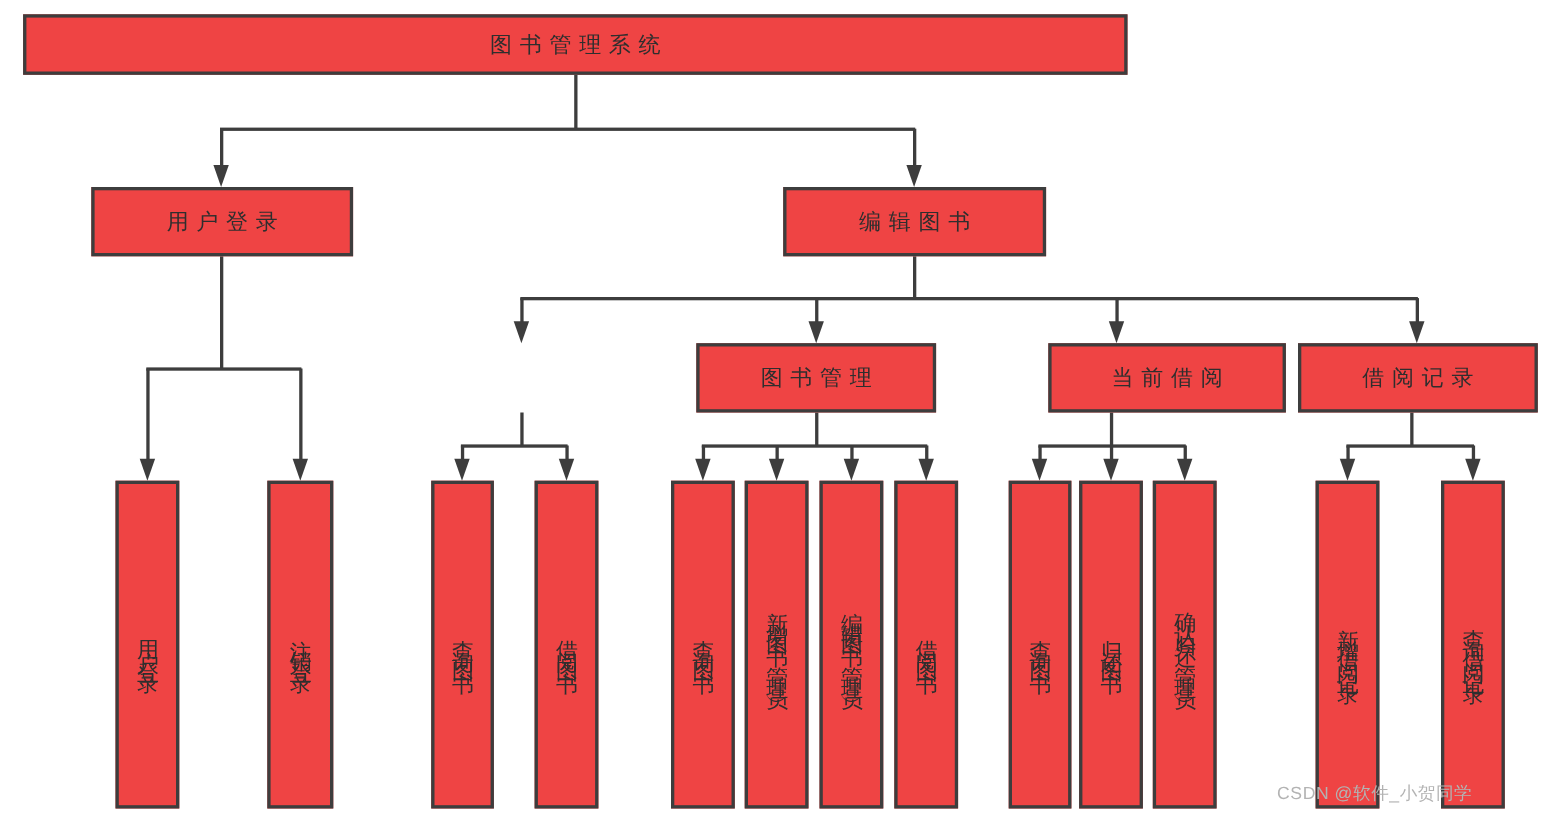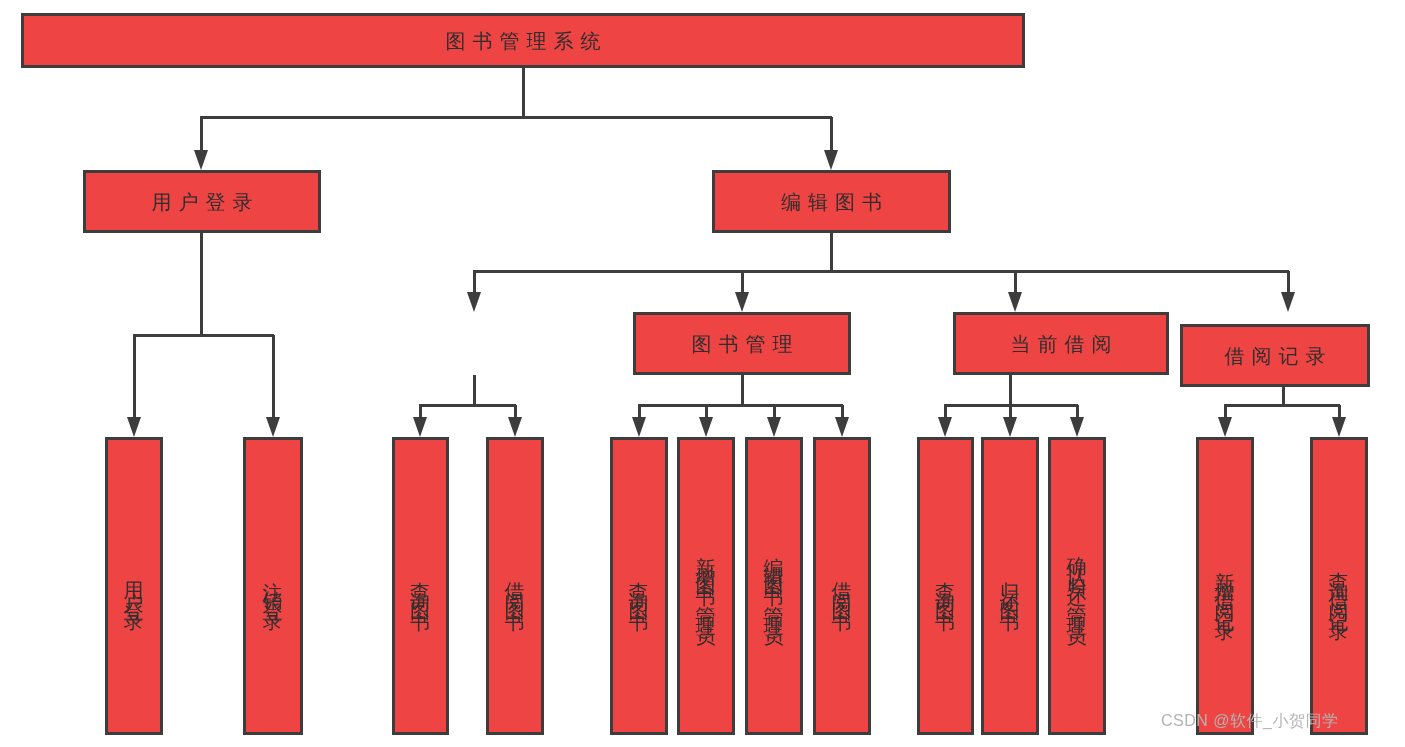--- a/index.html
+++ b/index.html
@@ -120,21 +120,21 @@
   <div class="node hbox" style="left:712px;top:170px;width:239px;height:63px">
     <span class="lbl">编辑图书</span>
   </div>
 
   <div class="node hbox" style="left:633px;top:312px;width:218px;height:63px">
     <span class="lbl">图书管理</span>
   </div>
   <div class="node hbox" style="left:953px;top:312px;width:216px;height:63px">
     <span class="lbl">当前借阅</span>
   </div>
-  <div class="node hbox" style="left:1180px;top:324px;width:190px;height:63px">
+  <div class="node hbox" style="left:1180px;top:312px;width:218px;height:63px">
     <span class="lbl">借阅记录</span>
   </div>
 
   <div class="node vbox" style="left:105px;top:437px;width:58px;height:298px">
     <span class="lbl">用户登录</span>
   </div>
   <div class="node vbox" style="left:243px;top:437px;width:60px;height:298px">
     <span class="lbl">注销登录</span>
   </div>
 

